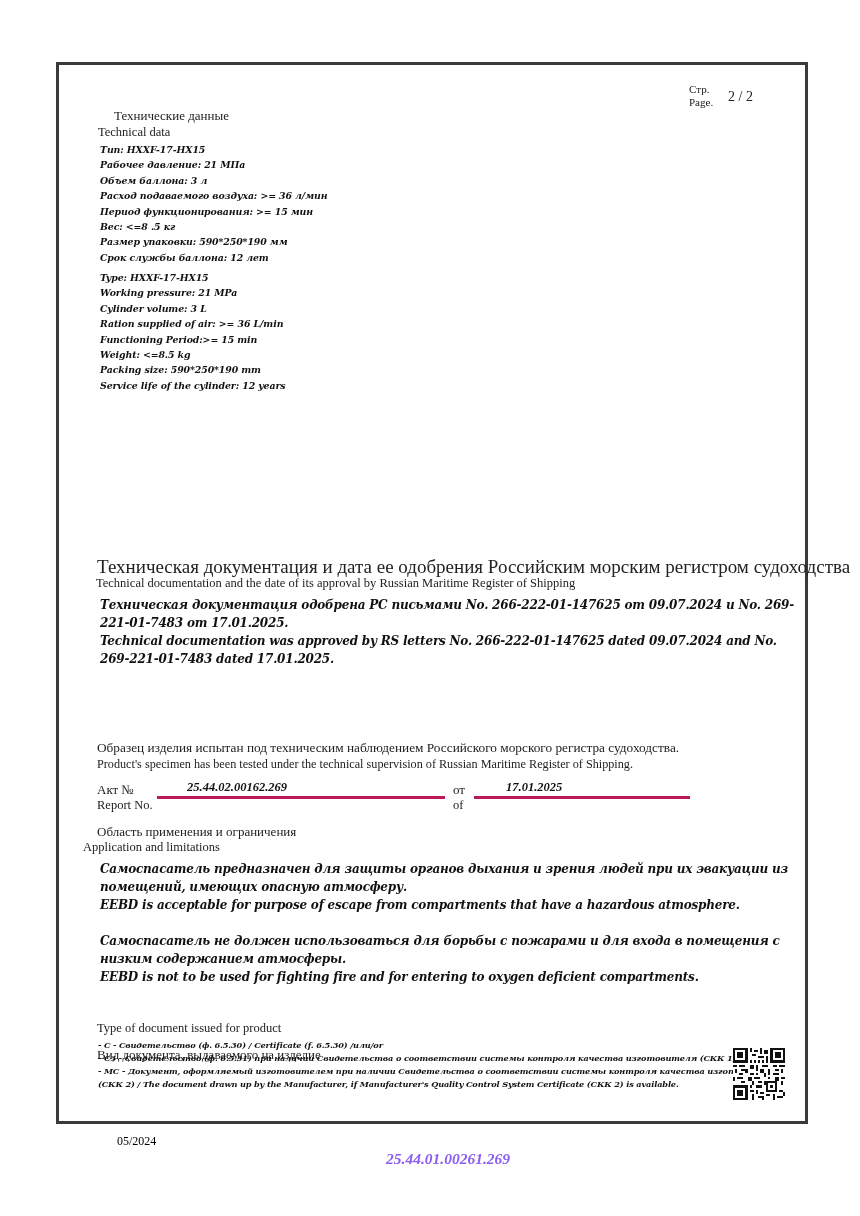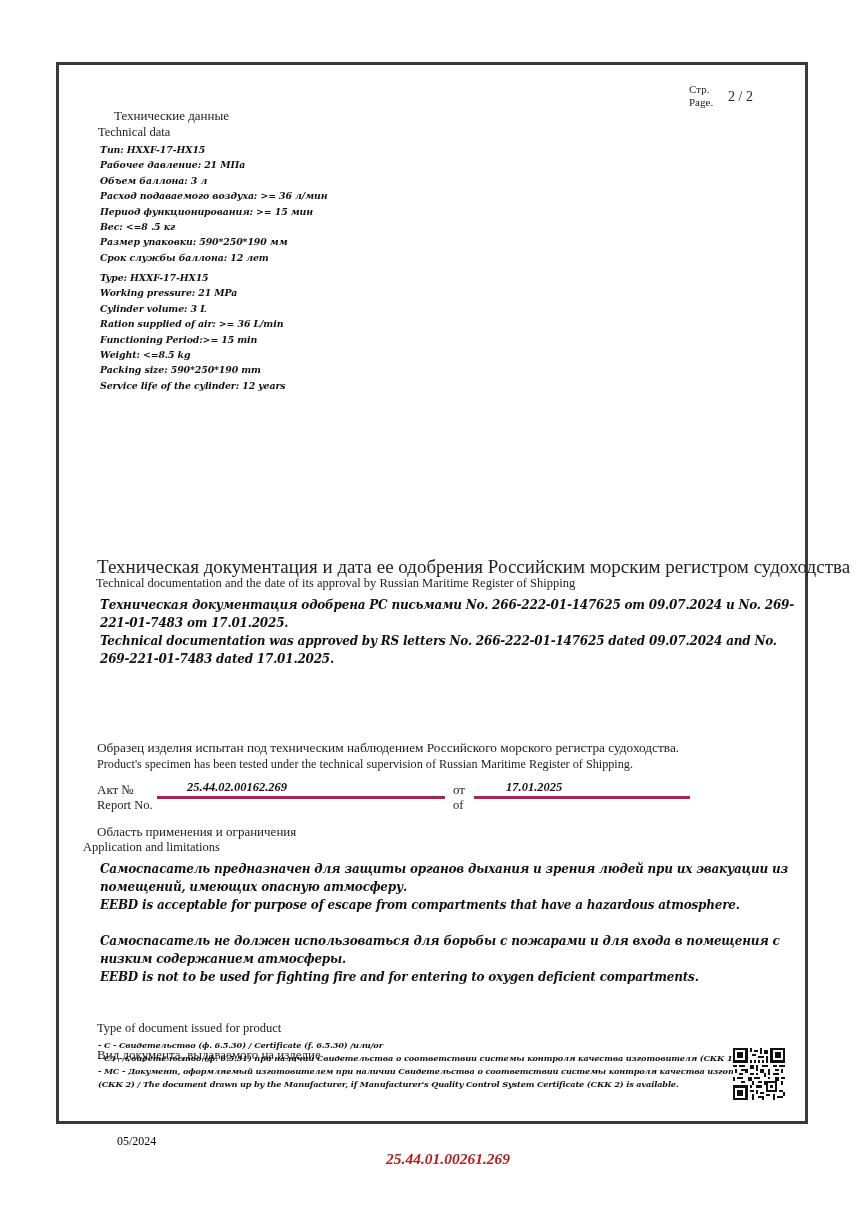--- a/index.html
+++ b/index.html
@@ -155,13 +155,13 @@
       <rect x="12" y="23" width="3" height="1"></rect>
       <rect x="16" y="22" width="2" height="1"></rect>
       <rect x="19" y="22" width="1" height="3"></rect>
       <rect x="21" y="23" width="3" height="1"></rect>
     <rect x="24" y="21" width="1" height="2"></rect>
       <rect x="14" y="24" width="1" height="1"></rect>
   </g>
 </svg>
 
 <div class="abs serif" style="left:97px; top:1134px; font-size:12px; color:#000000;margin-left:20px;">05/2024</div>
-<div class="abs serif" style="left:386px; top:1150px; font-size:15.5px; font-weight:bold; font-style:italic; color:#b91c1c;">25.44.01.00261.269</div>
+<div class="abs serif" style="left:386px; top:1150px; font-size:15.5px; font-weight:bold; font-style:italic; color:#8b5cf6;">25.44.01.00261.269</div>
 
 </body></html>

